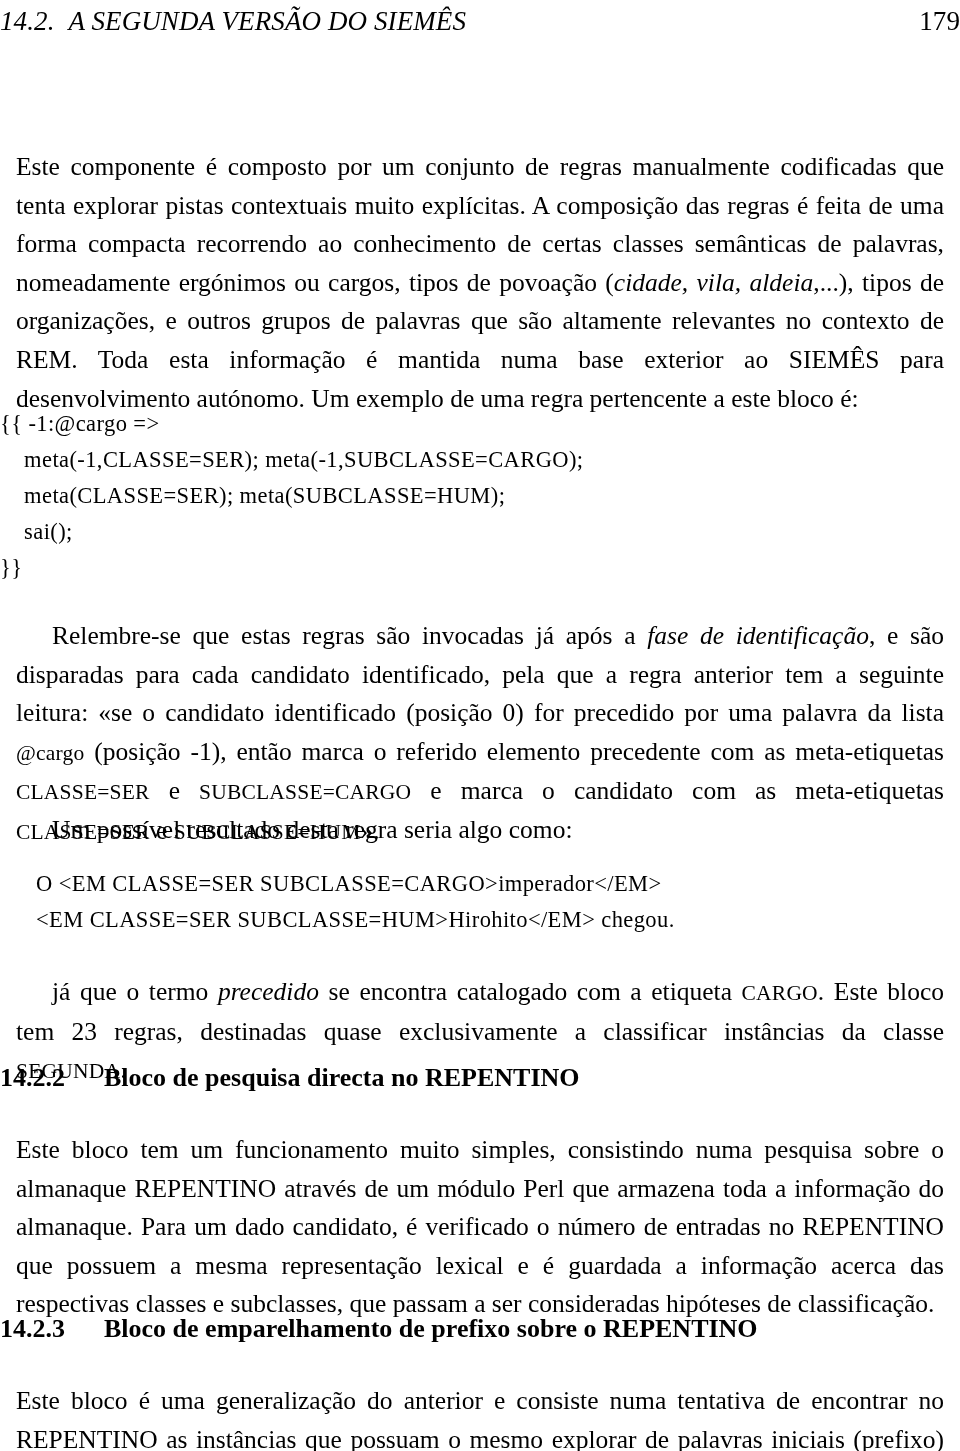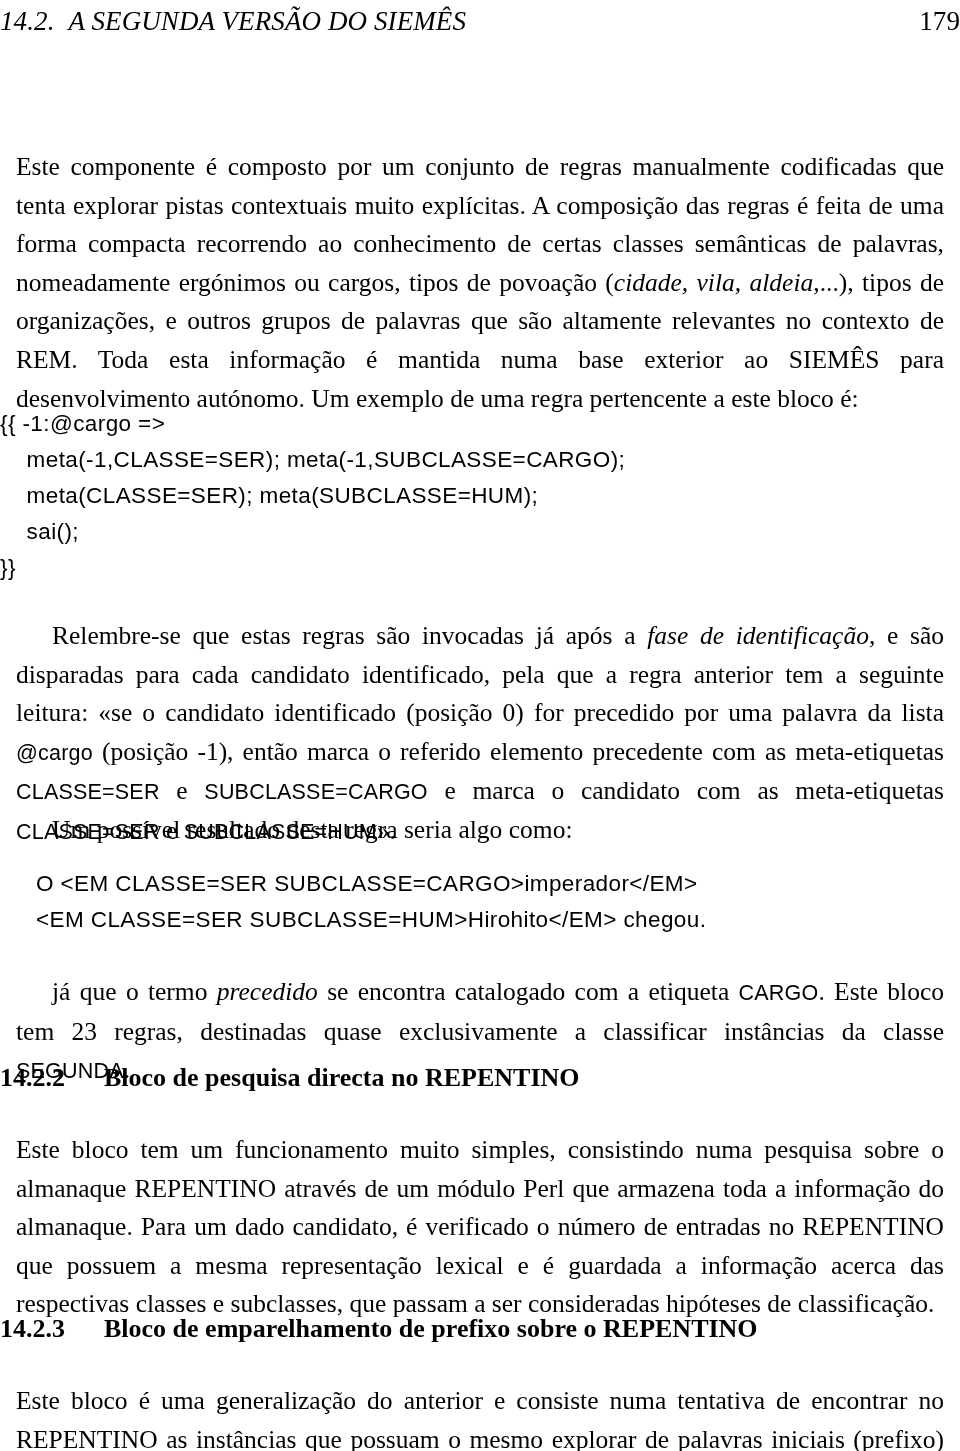--- a/index.html
+++ b/index.html
@@ -65,27 +65,27 @@
     text-align: justify;
     text-justify: inter-word;
     hyphens: manual;
   }
   p.body.indent { text-indent: 36px; }
   p.body.noindent { text-indent: 0; }
 
   .it { font-style: italic; }
 
   code, .mono {
-    font-family: Liberation Sans, sans-serif;
+    font-family: Liberation Serif, serif;
     font-size: 21.5px;
     letter-spacing: 0.2px;
   }
 
   pre.code {
-    font-family: Liberation Sans, sans-serif;
+    font-family: Liberation Serif, serif;
     font-size: 22.5px;
     line-height: 36px;
     margin: 0;
     padding: 0;
     white-space: pre;
     letter-spacing: 0.4px;
   }
 
   
   .blk { position: absolute; left: 0; right: 0; }

